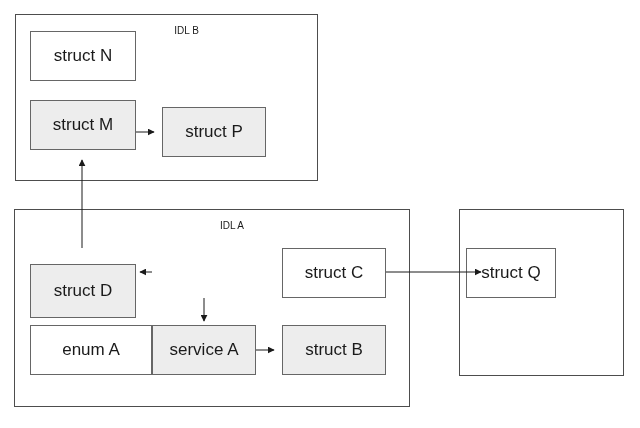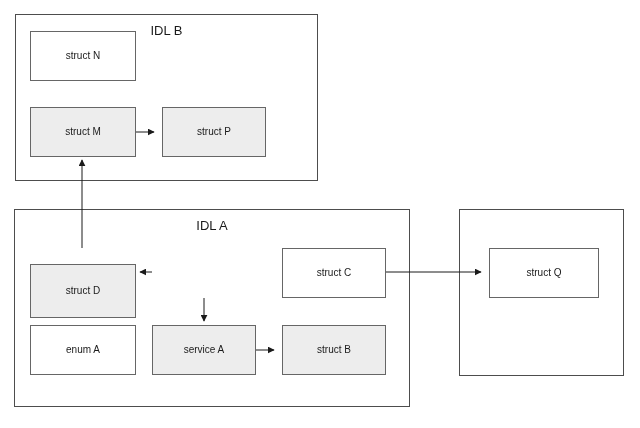--- a/index.html
+++ b/index.html
@@ -20,34 +20,35 @@
     background: #ffffff;
   }
   .container-box {
     position: absolute;
     border: 1px solid #4d4d4d;
     background: transparent;
     box-sizing: border-box;
   }
   .container-label {
     position: absolute;
-    font-size: 13px;
+    font-size: 10px;
     color: #1a1a1a;
     text-align: center;
     white-space: nowrap;
     line-height: 14px;
+    margin-left: 20px;
   }
   .node {
     position: absolute;
     border: 1px solid #666666;
     box-sizing: border-box;
     display: flex;
     align-items: center;
     justify-content: center;
-    font-size: 10px;
+    font-size: 17px;
     color: #1a1a1a;
     line-height: 14px;
     white-space: nowrap;
   }
   .node.fill-white { background: #ffffff; }
   .node.fill-light { background: #ededed; }
   .node.fill-dark  { background: #d5d5d5; }
   svg.edges {
     position: absolute;
     left: 0;
@@ -65,36 +66,36 @@
   <div class="container-box" style="left:15px; top:14px; width:303px; height:167px;"></div>
   <div class="container-label" style="left:15px; top:24px; width:303px;">IDL B</div>
 
   <div class="container-box" style="left:14px; top:209px; width:396px; height:198px;"></div>
   <div class="container-label" style="left:14px; top:219px; width:396px;">IDL A</div>
 
   <div class="container-box" style="left:459px; top:209px; width:165px; height:167px;"></div>
 
   <div class="node fill-white" style="left:30px; top:31px; width:106px; height:50px;">struct N</div>
 
-  <div class="node fill-light" style="left:30px; top:107px; width:106px; height:50px;">struct M</div>
+  <div class="node fill-light" style="left:30px; top:100px; width:106px; height:50px;">struct M</div>
 
   <div class="node fill-light" style="left:162px; top:107px; width:104px; height:50px;">struct P</div>
 
   <div class="node fill-light" style="left:30px; top:264px; width:106px; height:54px;">struct D</div>
 
 
   <div class="node fill-white" style="left:282px; top:248px; width:104px; height:50px;">struct C</div>
 
-  <div class="node fill-white" style="left:30px; top:325px; width:106px; height:50px;">enum A</div>
+  <div class="node fill-white" style="left:30px; top:325px; width:122px; height:50px;">enum A</div>
 
   <div class="node fill-light" style="left:152px; top:325px; width:104px; height:50px;">service A</div>
 
   <div class="node fill-light" style="left:282px; top:325px; width:104px; height:50px;">struct B</div>
 
-  <div class="node fill-white" style="left:489px; top:248px; width:110px; height:50px;">struct Q</div>
+  <div class="node fill-white" style="left:466px; top:248px; width:90px; height:50px;">struct Q</div>
 
   <svg class="edges" viewBox="0 0 640 428">
     <defs>
       <marker id="arrow-r" viewBox="0 0 10 10" refX="9" refY="5" markerWidth="7" markerHeight="7" orient="auto-start-reverse">
         <path d="M 0 0 L 10 5 L 0 10 z" fill="#1a1a1a"></path>
       </marker>
     </defs>
 
     <g>
       <path d="M 136,132 L 154,132" stroke="#1a1a1a" stroke-width="1" fill="none" marker-end="url(#arrow-r)"></path>

